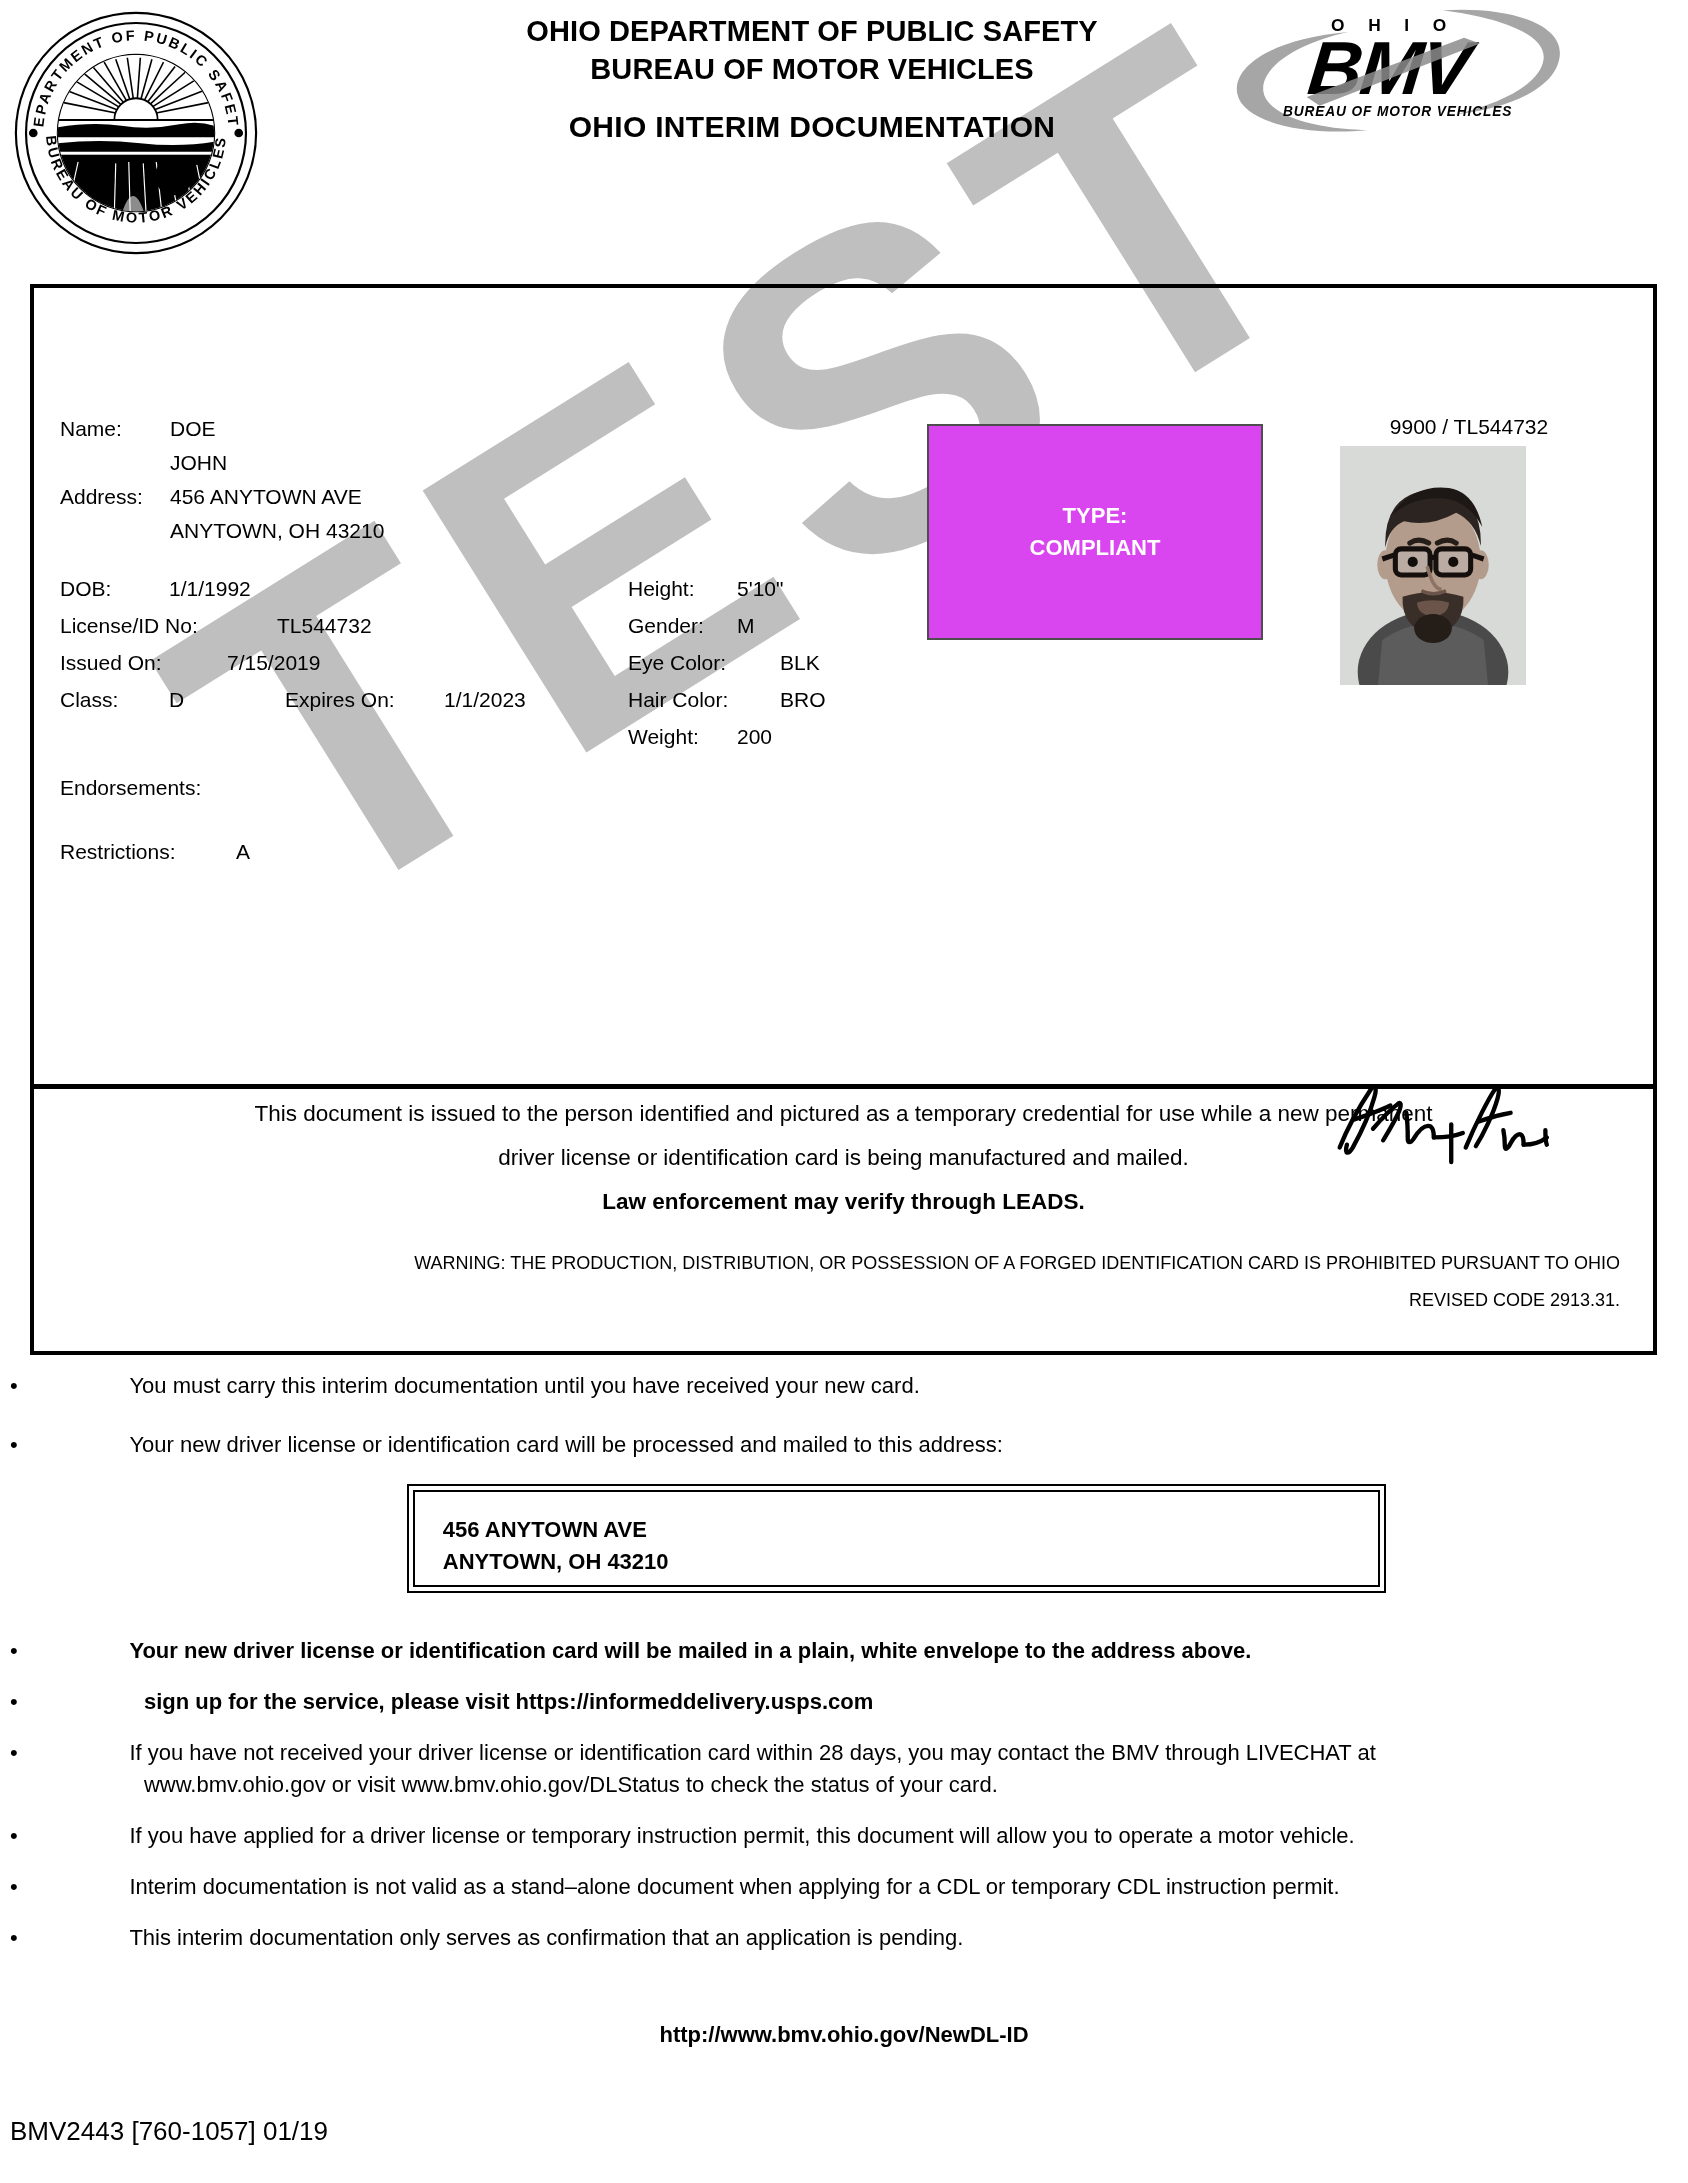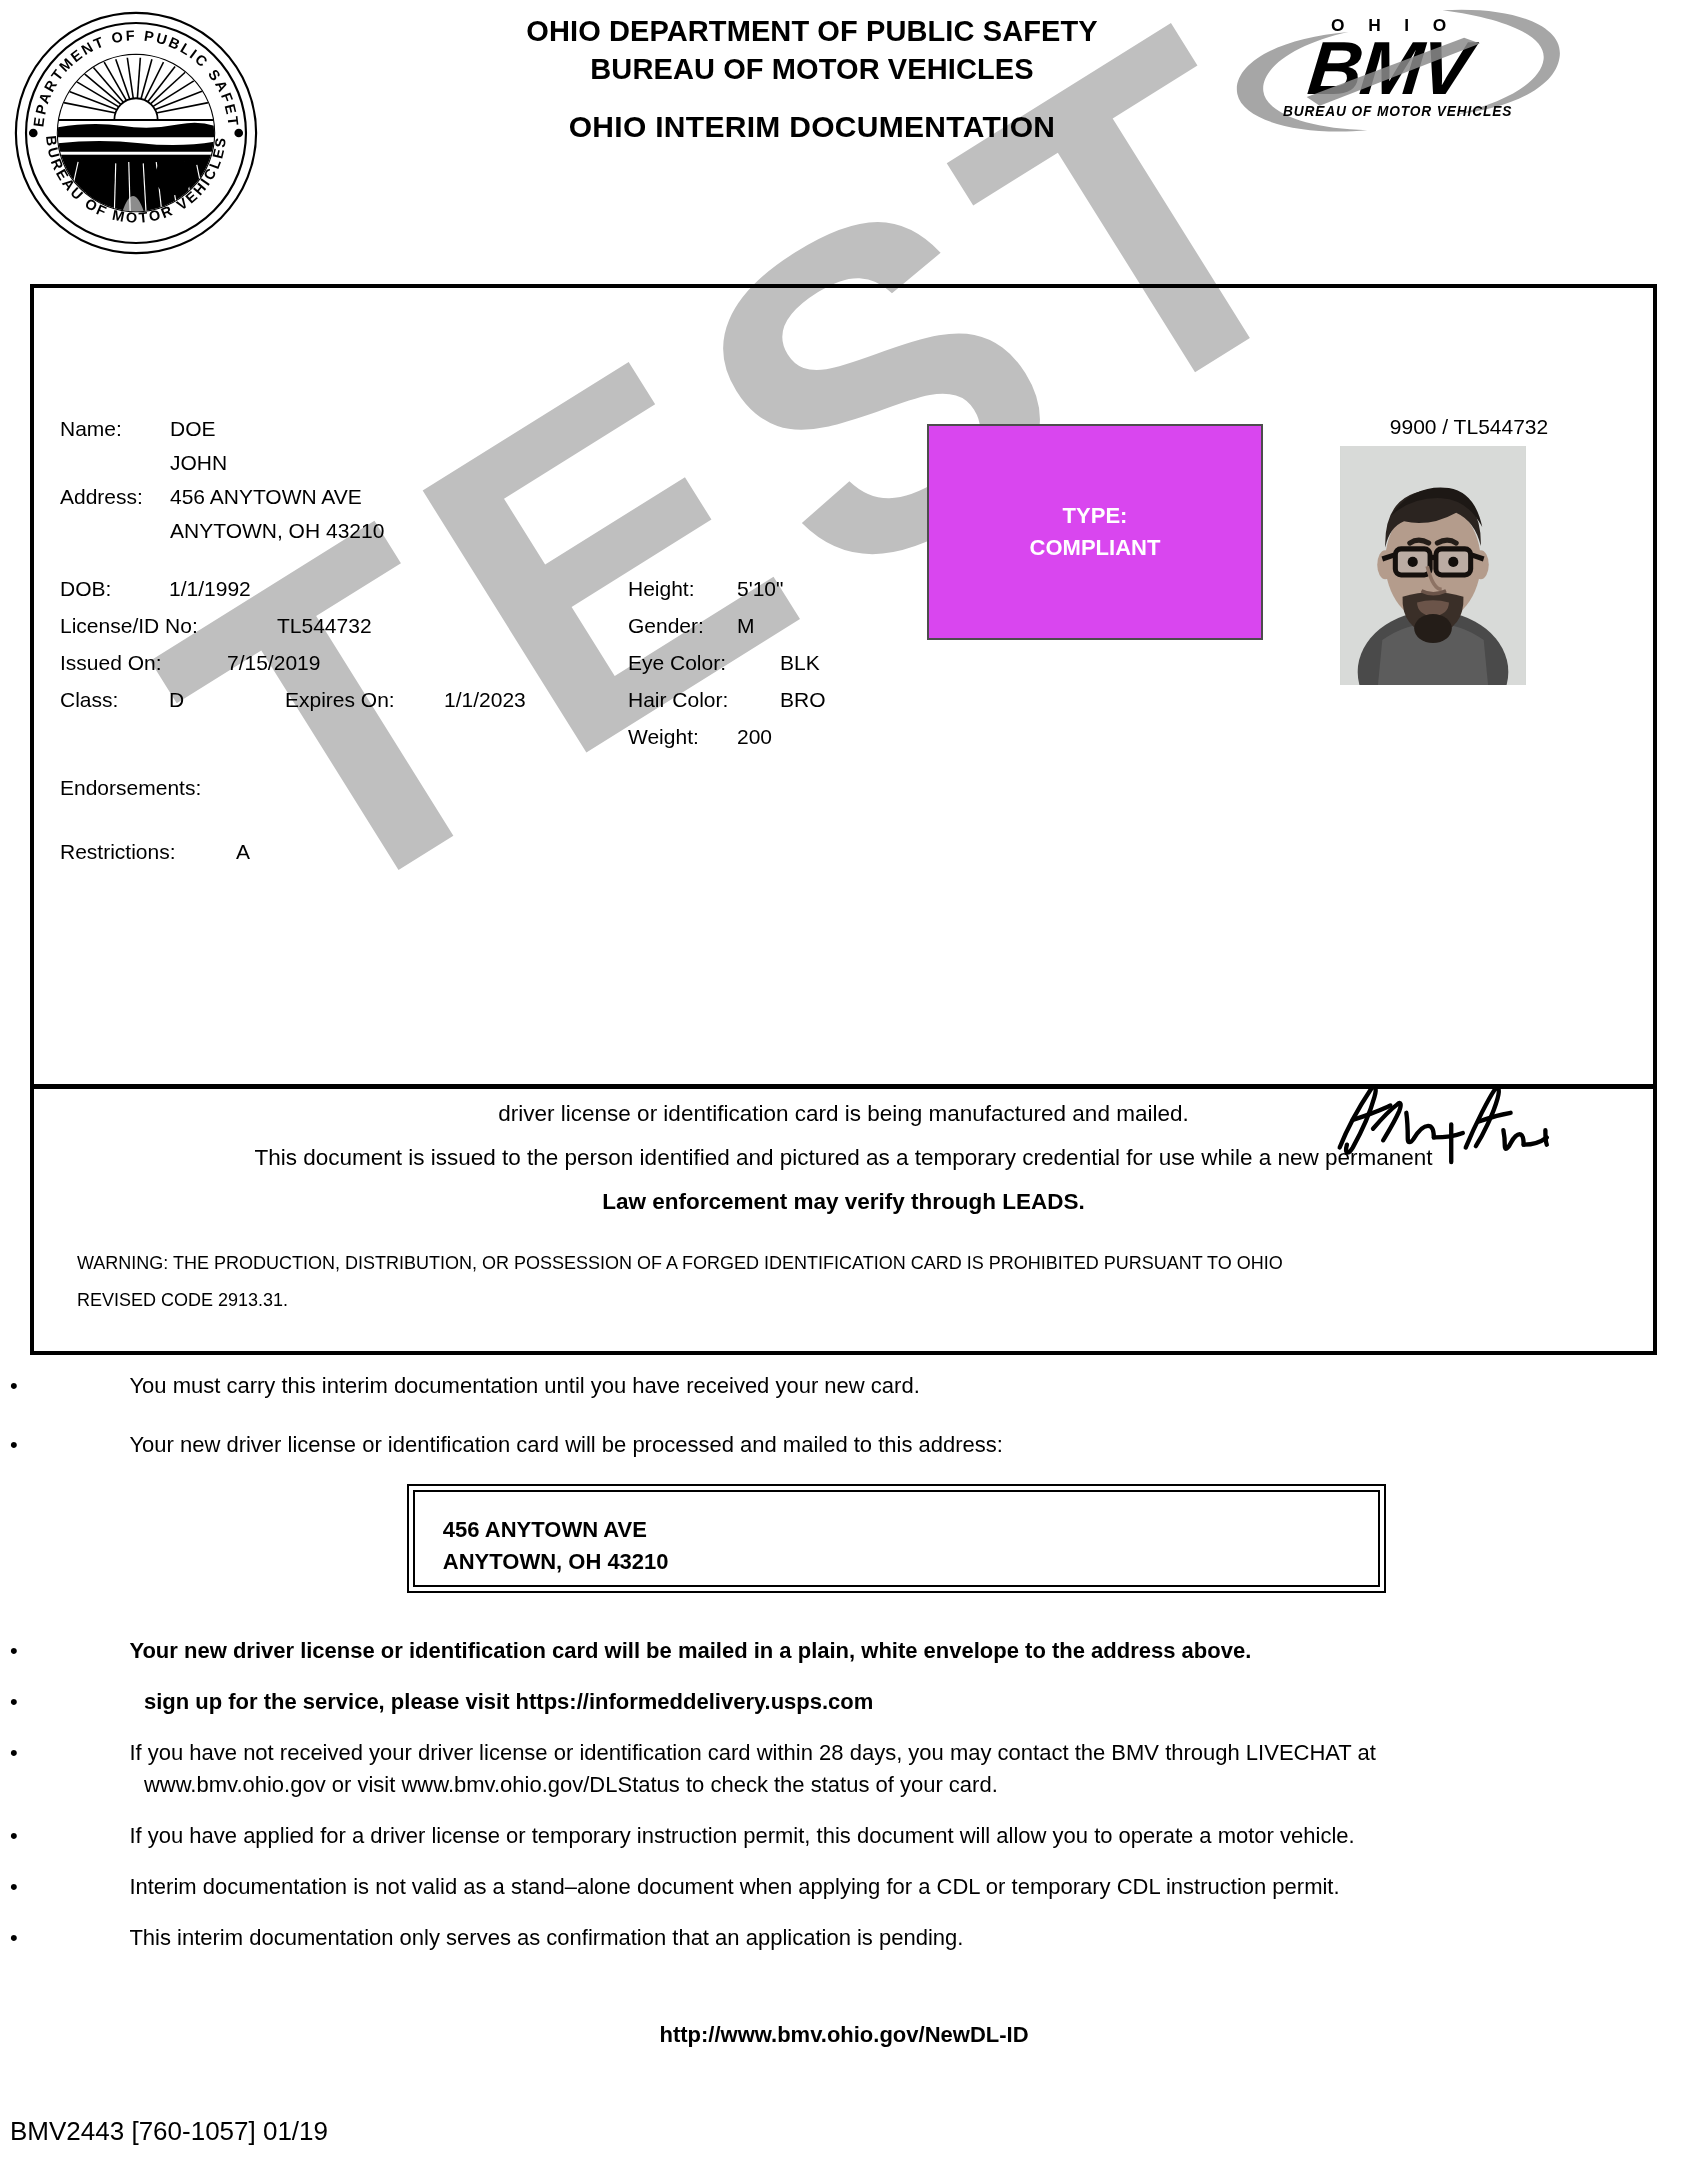--- a/index.html
+++ b/index.html
@@ -245,25 +245,25 @@
     line-height: 1.95;
   }
   #legal .legal-bold {
     text-align: center;
     font-size: 22.5px;
     font-weight: bold;
     line-height: 1.6;
     margin-top: 4.3px;
   }
   #legal .warn {
-    text-align: left;
+    text-align: right;
     font-size: 18px;
     line-height: 2.05;
     margin-top: 25px;
-    padding: 0 43px;
+    padding: 0 33px;
   }
 
   
   .bullets {
     position: absolute;
     z-index: 9;
     width: 1688px;
   }
   .bl-item {
     display: flex;
@@ -560,22 +560,22 @@
         <path d="M 186,96 C 200,62 218,28 226,16 C 230,10 234,14 230,28 C 224,50 210,78 200,94"></path>
         <path d="M 204,60 C 220,54 236,50 248,48"></path>
         <path d="M 238,72 C 240,82 240,90 240,94 C 240,100 244,98 248,90 C 252,82 258,76 262,78 C 266,80 266,88 266,92"></path>
         <path d="M 266,92 C 278,92 290,88 298,82"></path>
         <path d="M 296,72 C 296,82 296,88 298,92"></path>
       </g>
     </svg>
   </div>
 
   <div id="legal">
+    <div class="legal-p">This document is issued to the person identified and pictured as a temporary credential for use while a new permanent</div>
     <div class="legal-p">driver license or identification card is being manufactured and mailed.</div>
-    <div class="legal-p">This document is issued to the person identified and pictured as a temporary credential for use while a new permanent</div>
     <div class="legal-bold">Law enforcement may verify through LEADS.</div>
     <div class="warn">WARNING: THE PRODUCTION, DISTRIBUTION, OR POSSESSION OF A FORGED IDENTIFICATION CARD IS PROHIBITED PURSUANT TO OHIO</div>
     <div class="warn" style="margin-top:0">REVISED CODE 2913.31.</div>
   </div>
 </div>
 
 <div class="bullets" id="bullets-top">
   <div class="bl-item">
     <span class="bl-dot">•</span>
     <span class="bl-text">You must carry this interim documentation until you have received your new card.</span>

